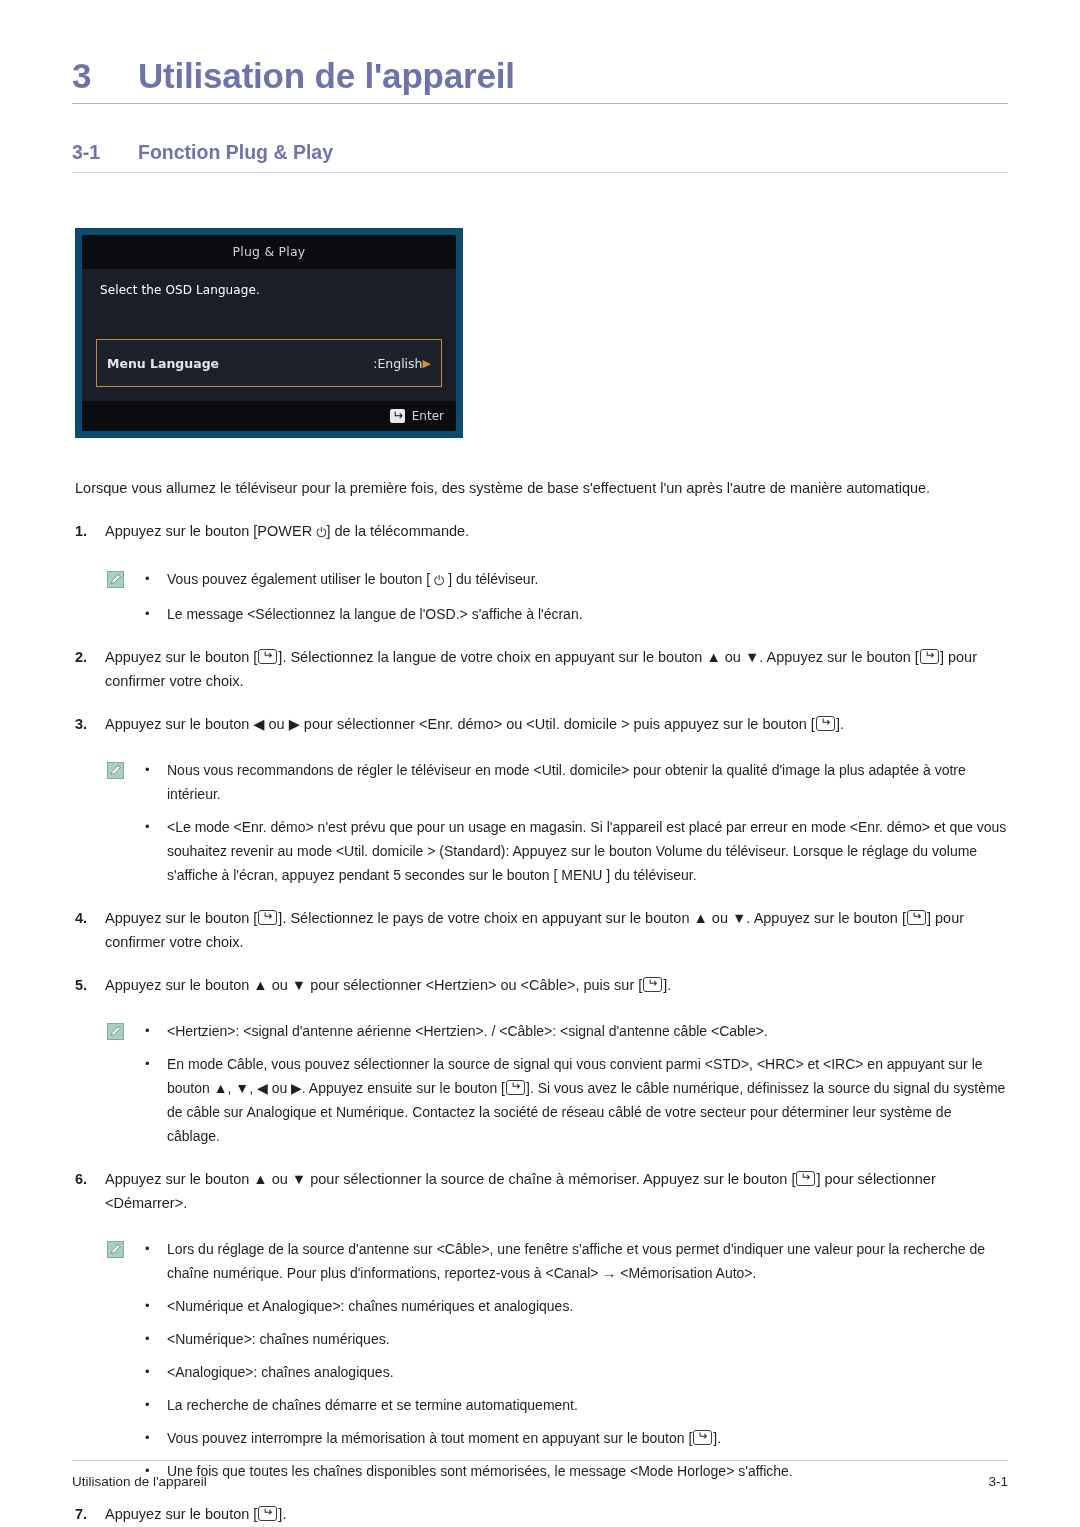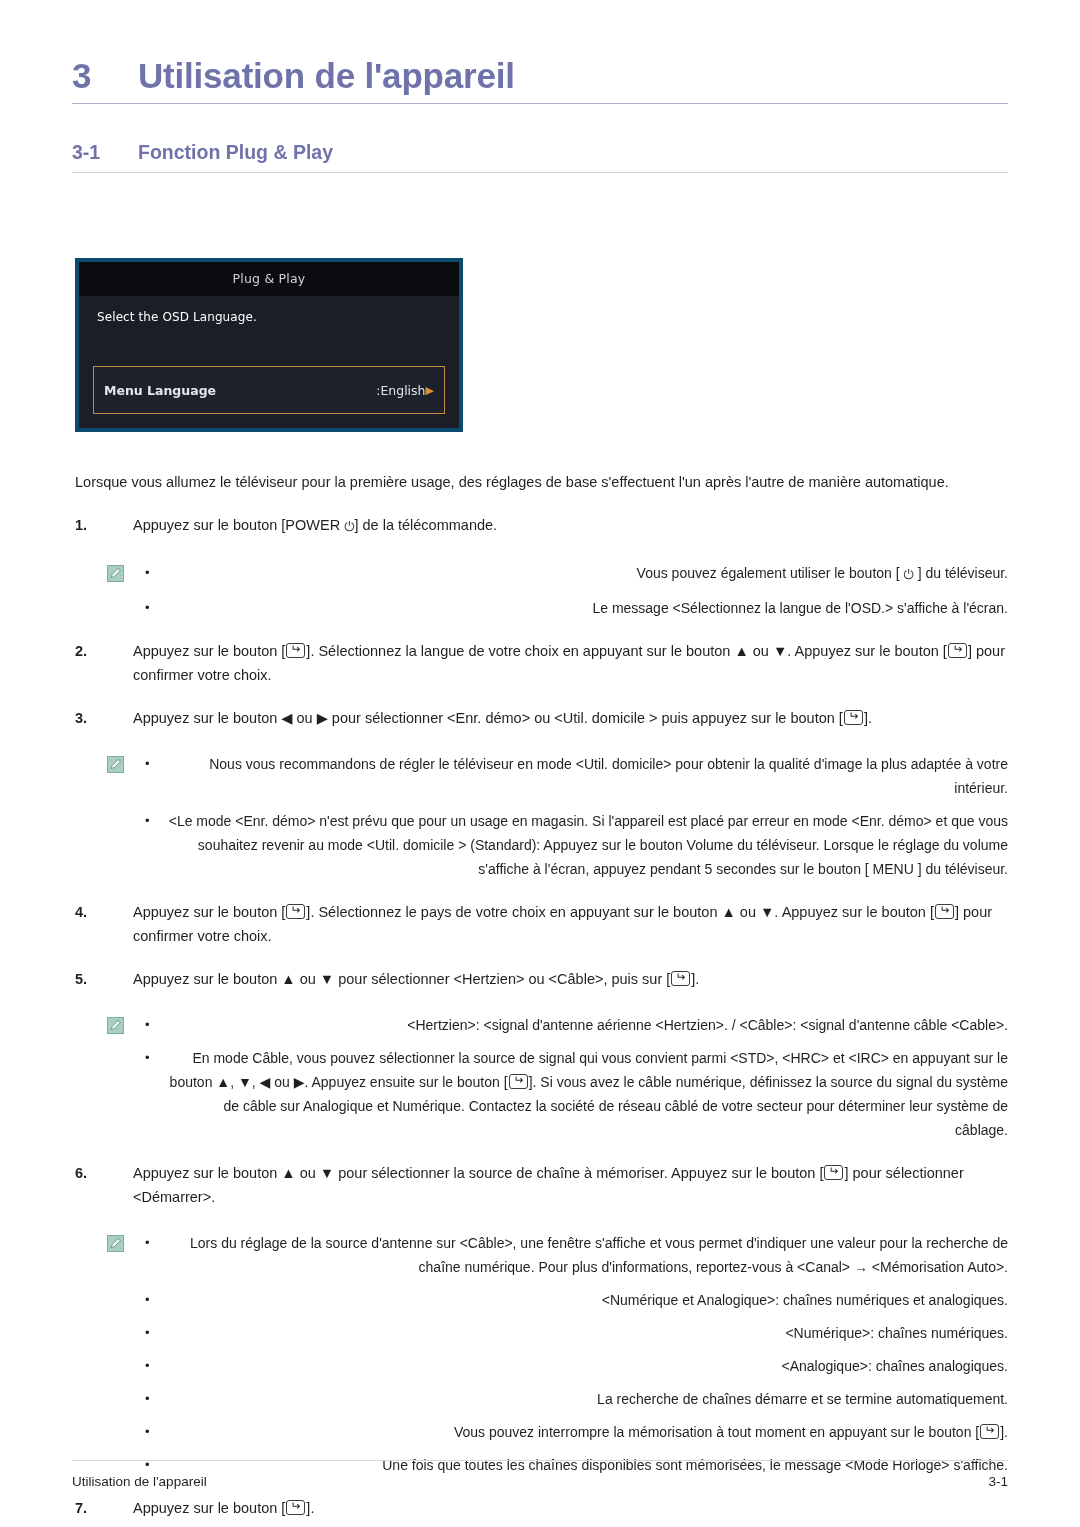--- a/index.html
+++ b/index.html
@@ -55,25 +55,24 @@
   .section-rule {
     border-bottom: 1px solid #d2d2dd;
     margin-top: 8px;
   }
 
   
   .osd-wrap { padding-top: 55px; padding-left: 3px; }
   .osd {
     width: 388px;
     background: #13151c;
-    border: 4px solid #0c4a6e;
+    border: 7px solid #0c4a6e;
     box-sizing: border-box;
     font-family: "DejaVu Sans", sans-serif;
     user-select: none;
-    margin-top: 30px;
   }
   .osd-title {
     height: 34px;
     line-height: 34px;
     text-align: center;
     color: #cfd2d8;
     font-size: 12.5px;
     background: #0b0c10;
     letter-spacing: .2px;
   }
@@ -146,21 +145,21 @@
     display: flex;
     font-size: 14.5px;
     line-height: 24px;
     margin-top: 19px;
     padding-left: 3px;
   }
   .step-num {
     flex: 0 0 30px;
     font-weight: bold;
   }
-  .step-txt { flex: 1; max-width: 893px; margin-left: 28px; }
+  .step-txt { flex: 1; max-width: 893px; }
 
   
   .note {
     display: flex;
     margin-top: 22px;
     padding-left: 35px;
   }
   .note-icon {
     flex: 0 0 38px;
     padding-top: 4px;
@@ -173,21 +172,21 @@
     line-height: 24px;
     margin-bottom: 9px;
   }
   .note-list li:last-child { margin-bottom: 0; }
   .bullet {
     flex: 0 0 22px;
     text-align: left;
     font-size: 13px;
     line-height: 24px;
   }
-  .note-txt { flex: 1; max-width: 855px; text-align: right; }
+  .note-txt { flex: 1; max-width: 855px; }
 
   
   .key {
     display: inline-block;
     width: 17px; height: 13px;
     border: 1.2px solid #3b3b3b;
     border-radius: 3px;
     position: relative;
     vertical-align: -2px;
     margin: 0 1px;
@@ -245,24 +244,28 @@
     <div class="osd">
       <div class="osd-title">Plug &amp; Play</div>
       <div class="osd-body">
         <div class="osd-sub">Select the OSD Language.</div>
         <div class="osd-row">
           <span class="lbl">Menu Language</span>
           <span class="val">:English</span>
           <span class="arrow">▶</span>
         </div>
       </div>
+      <div class="osd-foot">
+        <span class="enter-key"></span>
+        <span class="etxt">Enter</span>
+      </div>
     </div>
   </div>
 
-  <p class="intro">Lorsque vous allumez le téléviseur pour la première usage, des réglages de base s'effectuent l'un après l'autre de manière automatique.</p>
+  <p class="intro">Lorsque vous allumez le téléviseur pour la première fois, des système de base s'effectuent l'un après l'autre de manière automatique.</p>
 
   <div id="content-flow">
       <ol class="steps">
         <li class="step">
           <span class="step-num">1.</span>
           <span class="step-txt">Appuyez sur le bouton [POWER <span class="pwr">⏻</span>] de la télécommande.</span>
         </li>
       </ol>
       <div class="note">
         <div class="note-icon">

